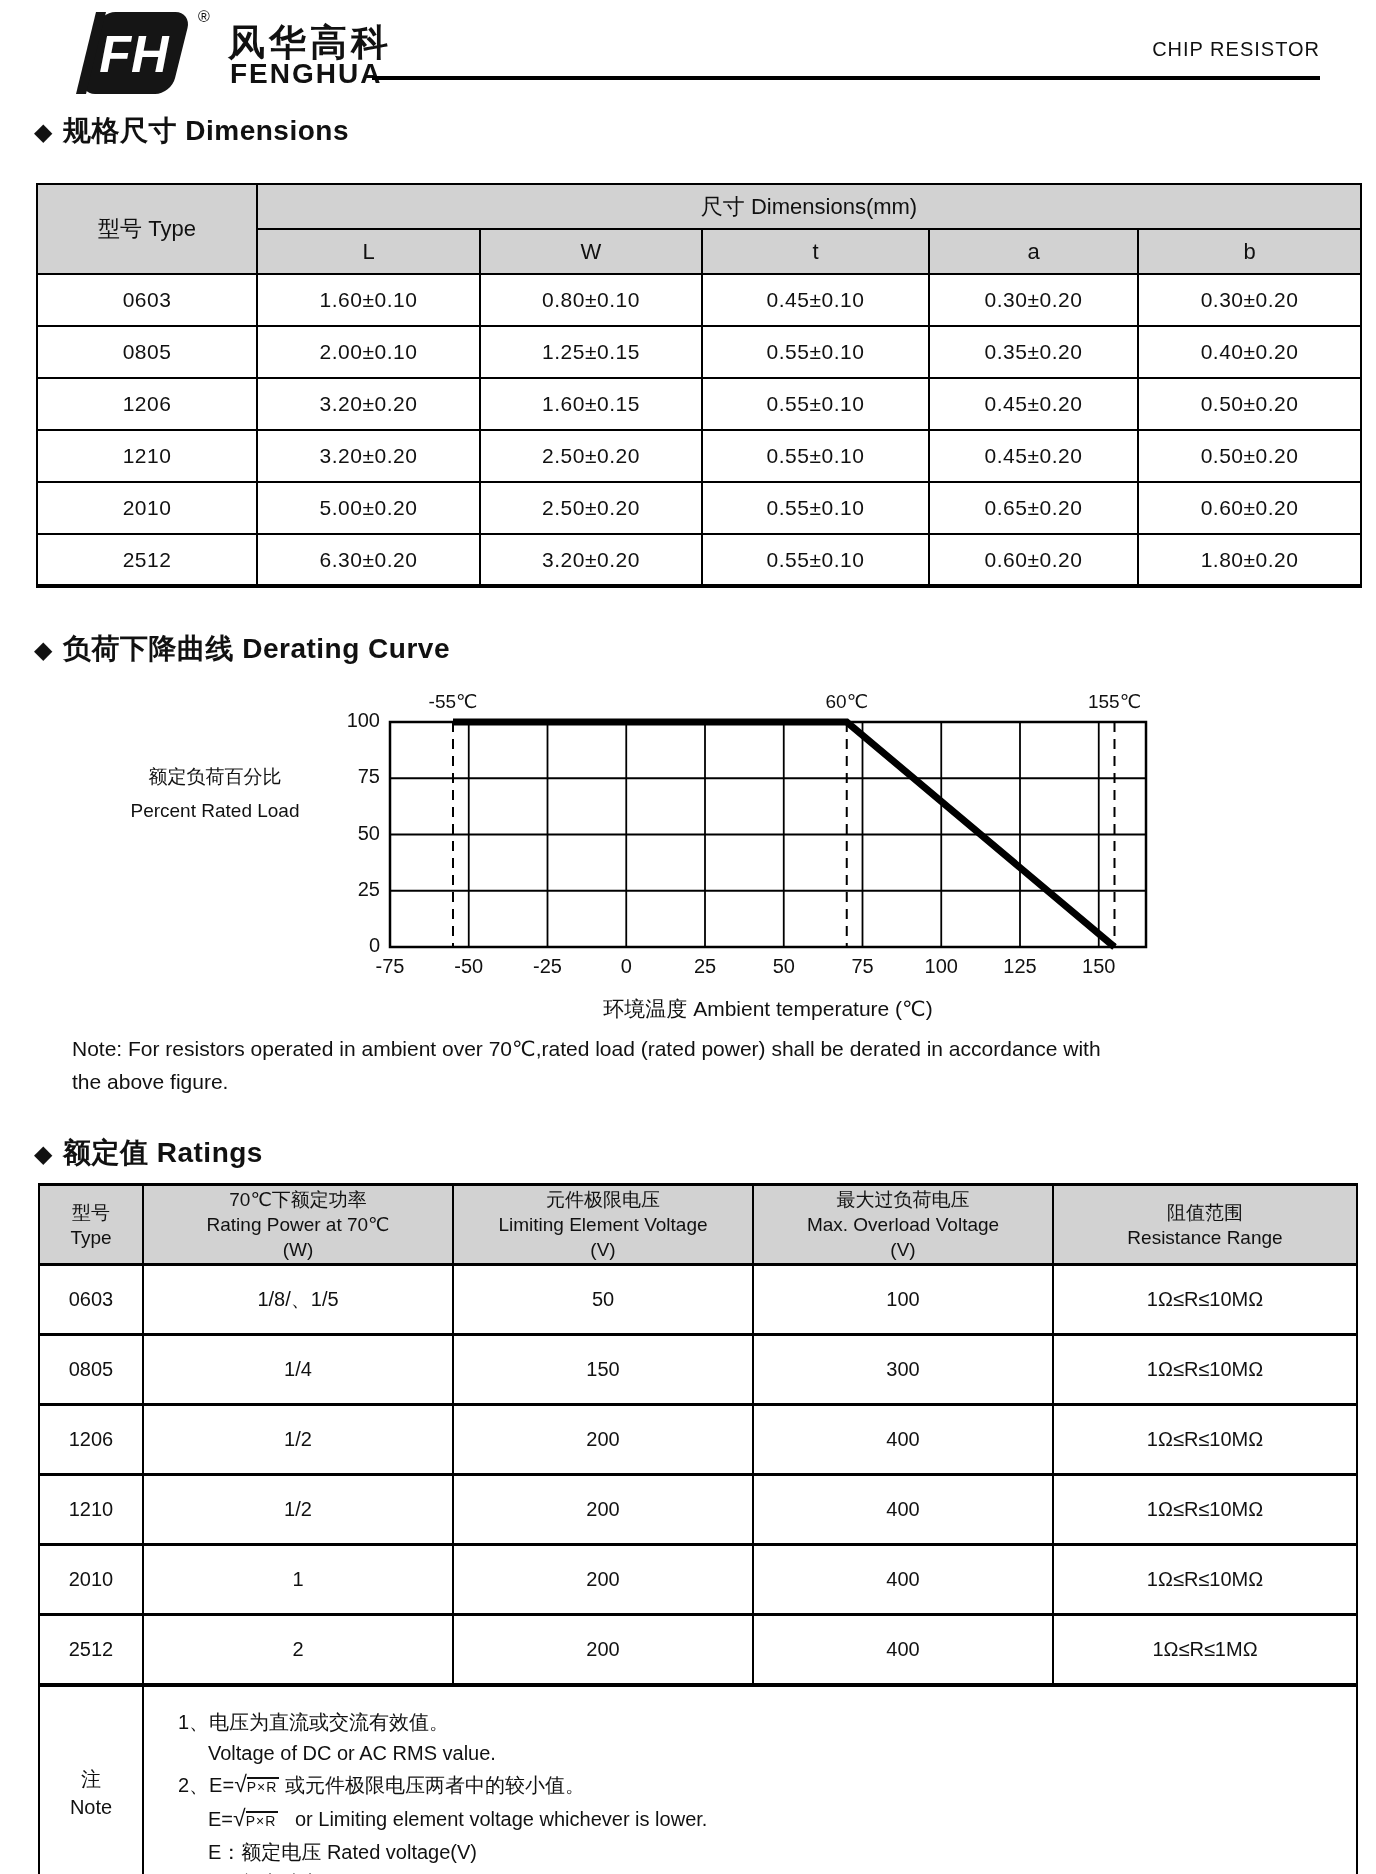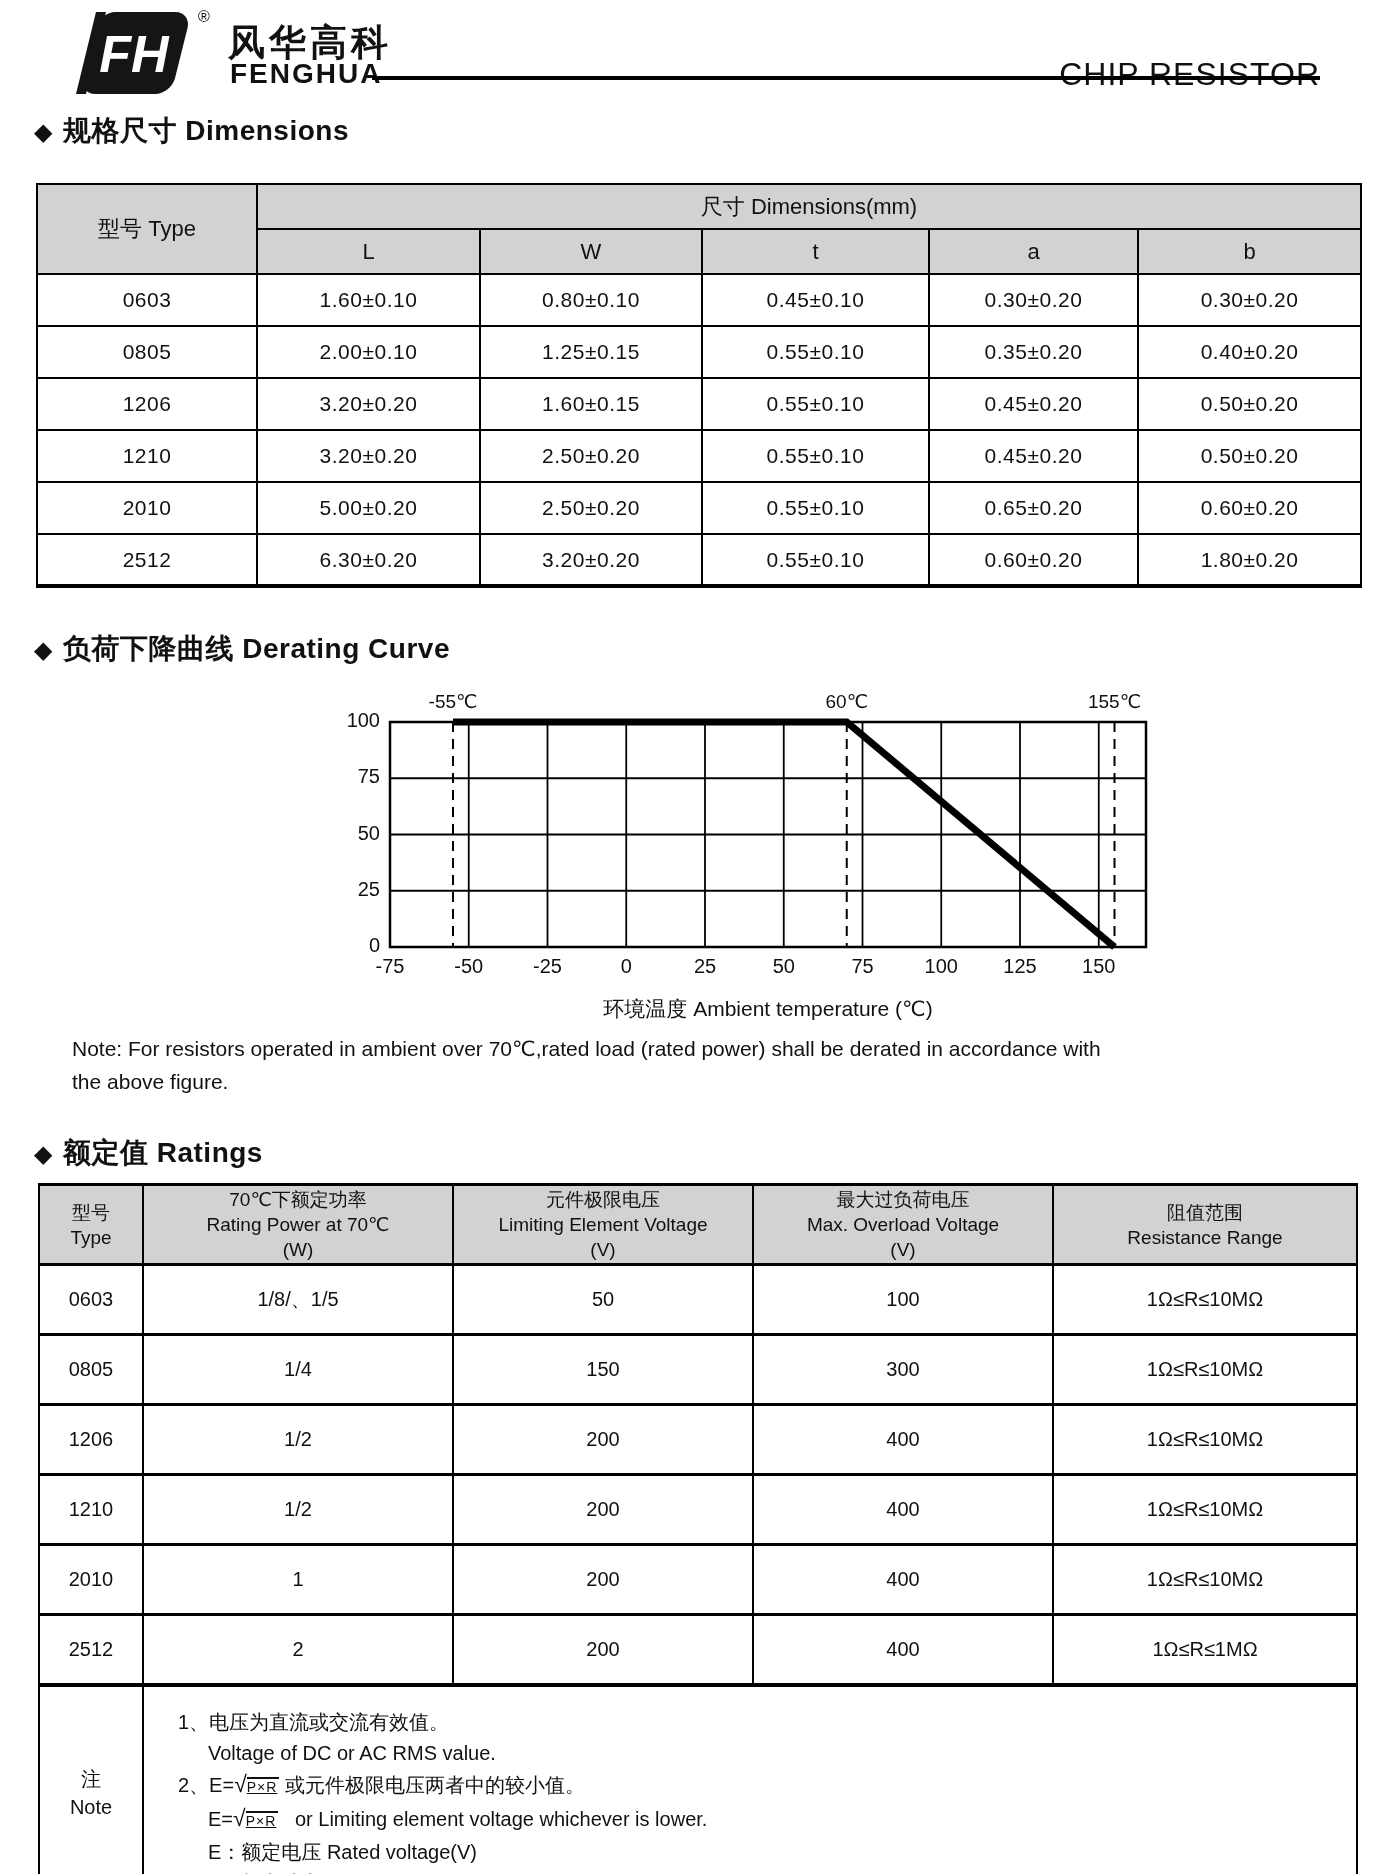--- a/index.html
+++ b/index.html
@@ -4,21 +4,21 @@
 <style>
   html,body{margin:0;padding:0;background:#fff;}
   .page{position:relative;width:1376px;height:1874px;background:#fff;overflow:hidden;
         font-family:"Liberation Sans","DejaVu Sans",sans-serif;color:#111;}
   .abs{position:absolute;}
 
   
   .brand-cn{position:absolute;left:228px;top:18px;font-size:37px;font-weight:bold;letter-spacing:4px;}
   .brand-en{position:absolute;left:230px;top:58px;font-size:28px;font-weight:bold;letter-spacing:2px;}
   .reg-mark{position:absolute;left:198px;top:8px;font-size:16px;}
-  .doc-title{position:absolute;right:56px;top:56px;font-size:32px;letter-spacing:1px;}
+  .doc-title{position:absolute;right:56px;top:38px;font-size:20px;letter-spacing:1px;}
   .header-rule{position:absolute;left:372px;top:76px;width:948px;height:4px;background:#000;}
 
   
   .sec-title{position:absolute;left:34px;font-size:28px;font-weight:600;letter-spacing:0.5px;text-align:center;}
   .sec-title .bullet{font-size:24px;margin-right:10px;}
 
   
   table{border-collapse:collapse;table-layout:fixed;position:absolute;}
   th,td{text-align:center;vertical-align:middle;}
 
@@ -40,21 +40,21 @@
   .hdr-en{font-size:19px;line-height:25px;}
   .hdr-unit{font-size:19px;line-height:25px;}
   .hdr-unit:empty{display:none;}
   tr.note-row{height:280px;}
   tr.note-row td{border-top-width:4px;vertical-align:middle;}
   td.note-body{vertical-align:top;text-align:left;padding:20px 10px 0 34px;}
   .note-label div{font-size:20px;line-height:28px;}
   .note-line{font-size:20px;line-height:31px;white-space:pre;}
   .note-line.indent{padding-left:30px;}
   .sqrt{font-size:23px;}
-  .radicand{font-size:14px;border-top:2px solid #111;padding:0 2px 0 0;letter-spacing:1px;text-decoration:underline;}
+  .radicand{font-size:14px;border-top:2px solid #111;padding:0 2px 0 0;letter-spacing:1px;}
 
   
   .chart{position:absolute;left:0;top:690px;width:1376px;height:350px;}
   .chart svg{position:absolute;left:0;top:0;}
   .tick{position:absolute;font-size:20px;}
   .x-tick{width:80px;text-align:center;top:265px;}
   .y-tick{width:64px;text-align:right;left:316px;}
   .ref-label{position:absolute;top:0;width:90px;text-align:center;font-size:19px;}
   .ylabel-block{position:absolute;left:95px;top:760px;width:240px;text-align:center;
                 font-size:19px;line-height:34px;}
@@ -203,20 +203,24 @@
         <span class="tick x-tick" style="left: 980px;">125</span>
         <span class="tick x-tick" style="left: 1058.75px;">150</span>
         <span class="tick y-tick" style="top: 244px;">0</span>
         <span class="tick y-tick" style="top: 187.75px;">25</span>
         <span class="tick y-tick" style="top: 131.5px;">50</span>
         <span class="tick y-tick" style="top: 75.25px;">75</span>
         <span class="tick y-tick" style="top: 19px;">100</span>
       </div>
   </div>
 
+  <div class="ylabel-block">
+    <div>额定负荷百分比</div>
+    <div>Percent Rated Load</div>
+  </div>
 
 
   <div class="xaxis-title">环境温度 Ambient temperature (℃)</div>
 
   <div class="derating-note">
     <div class="en">Note: For resistors operated in ambient over 70℃,rated  load (rated power) shall be derated in accordance with</div>
     <div class="en">the above figure.</div>
   </div>
 
   <div class="sec-title" style="top:1134px;">

